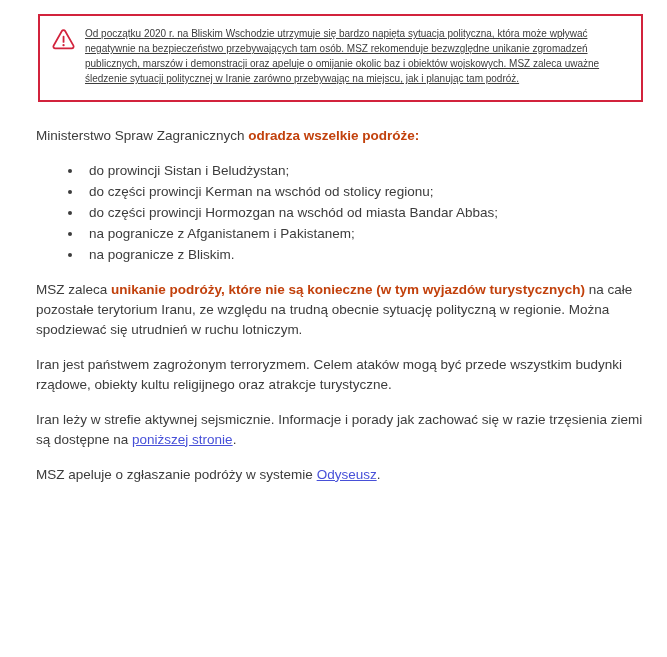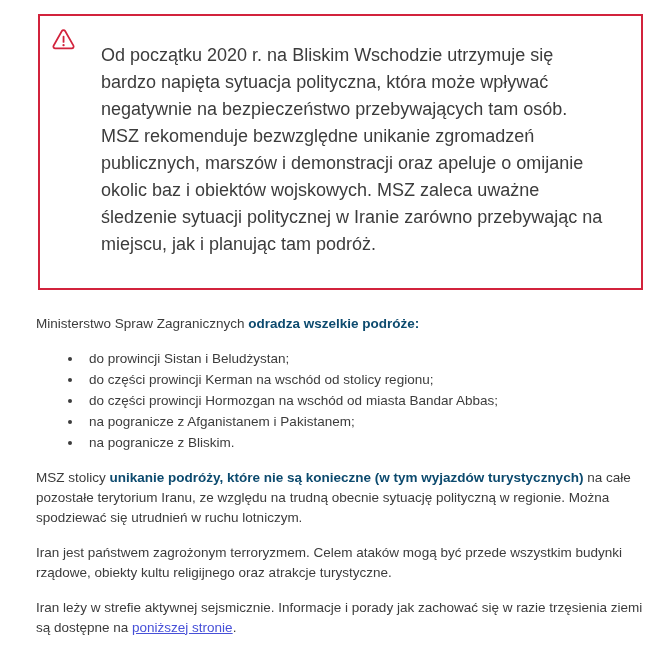--- a/index.html
+++ b/index.html
@@ -32,34 +32,35 @@
     display: flex;
     align-items: flex-start;
     gap: 10px;
     margin: 0 2px 24px 2px;
   }
   .alert .icon-wrap {
     flex: 0 0 auto;
     padding-top: 3px;
   }
   .alert-text {
-    font-size: 18px;
+    font-size: 10px;
     line-height: 1.5;
     color: #3c3c3c;
-    margin: 16px;
+    margin: 0;
+    text-decoration: underline;
   }
   p.para {
     font-size: 13.5px;
     line-height: 1.48;
     margin: 15px 0;
     color: #3c3c3c;
   }
   p.para b, .alert-text b {
     font-weight: 700;
-    color: #0c4a6e;
+    color: #c2410c;
   }
   ul.advisory-list {
     margin: 14px 0 15px 0;
     padding-left: 47px;
     font-size: 13.5px;
     line-height: 1.48;
     color: #3c3c3c;
   }
   ul.advisory-list li {
     margin: 0 0 1px 0;
@@ -92,21 +93,21 @@
   <p class="para"><span>Ministerstwo Spraw Zagranicznych </span><b>odradza wszelkie podróże:</b></p>
 
   <ul class="advisory-list">
     <li>do prowincji Sistan i Beludżystan;</li>
     <li>do części prowincji Kerman na wschód od stolicy regionu;</li>
     <li>do części prowincji Hormozgan na wschód od miasta Bandar Abbas;</li>
     <li>na pogranicze z Afganistanem i Pakistanem;</li>
     <li>na pogranicze z Bliskim.</li>
   </ul>
 
-  <p class="para"><span>MSZ stolicy </span><b>unikanie podróży, które nie są konieczne (w tym wyjazdów turystycznych)</b><span> na całe pozostałe terytorium Iranu, ze względu na trudną obecnie sytuację polityczną w regionie. Można spodziewać się utrudnień w ruchu lotniczym.</span></p>
+  <p class="para"><span>MSZ zaleca </span><b>unikanie podróży, które nie są konieczne (w tym wyjazdów turystycznych)</b><span> na całe pozostałe terytorium Iranu, ze względu na trudną obecnie sytuację polityczną w regionie. Można spodziewać się utrudnień w ruchu lotniczym.</span></p>
 
   <p class="para">Iran jest państwem zagrożonym terroryzmem. Celem ataków mogą być przede wszystkim budynki rządowe, obiekty kultu religijnego oraz atrakcje turystyczne.</p>
 
 
   <p class="para"><span>Iran leży w strefie aktywnej sejsmicznie. Informacje i porady jak zachować się w razie trzęsienia ziemi są dostępne na </span><a class="text-link">poniższej stronie</a><span>.</span></p>
 
   <p class="para"><span>MSZ apeluje o zgłaszanie podróży w systemie </span><a class="text-link">Odyseusz</a><span>.</span></p>
 
 </div>
 

